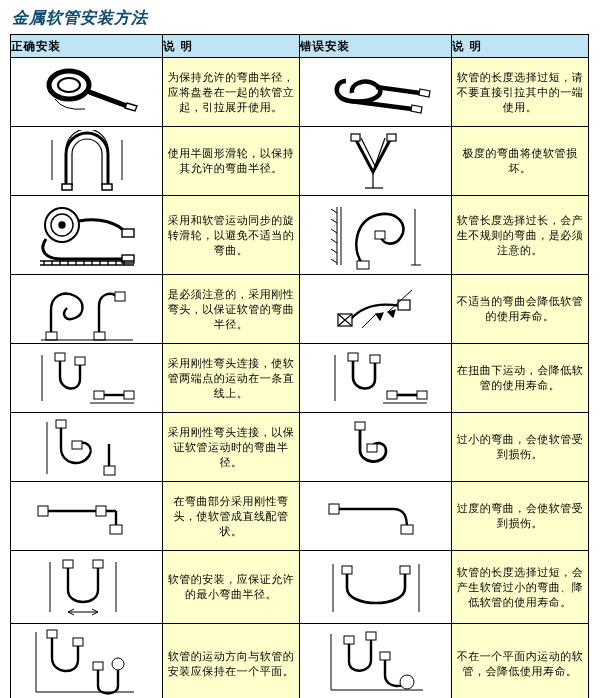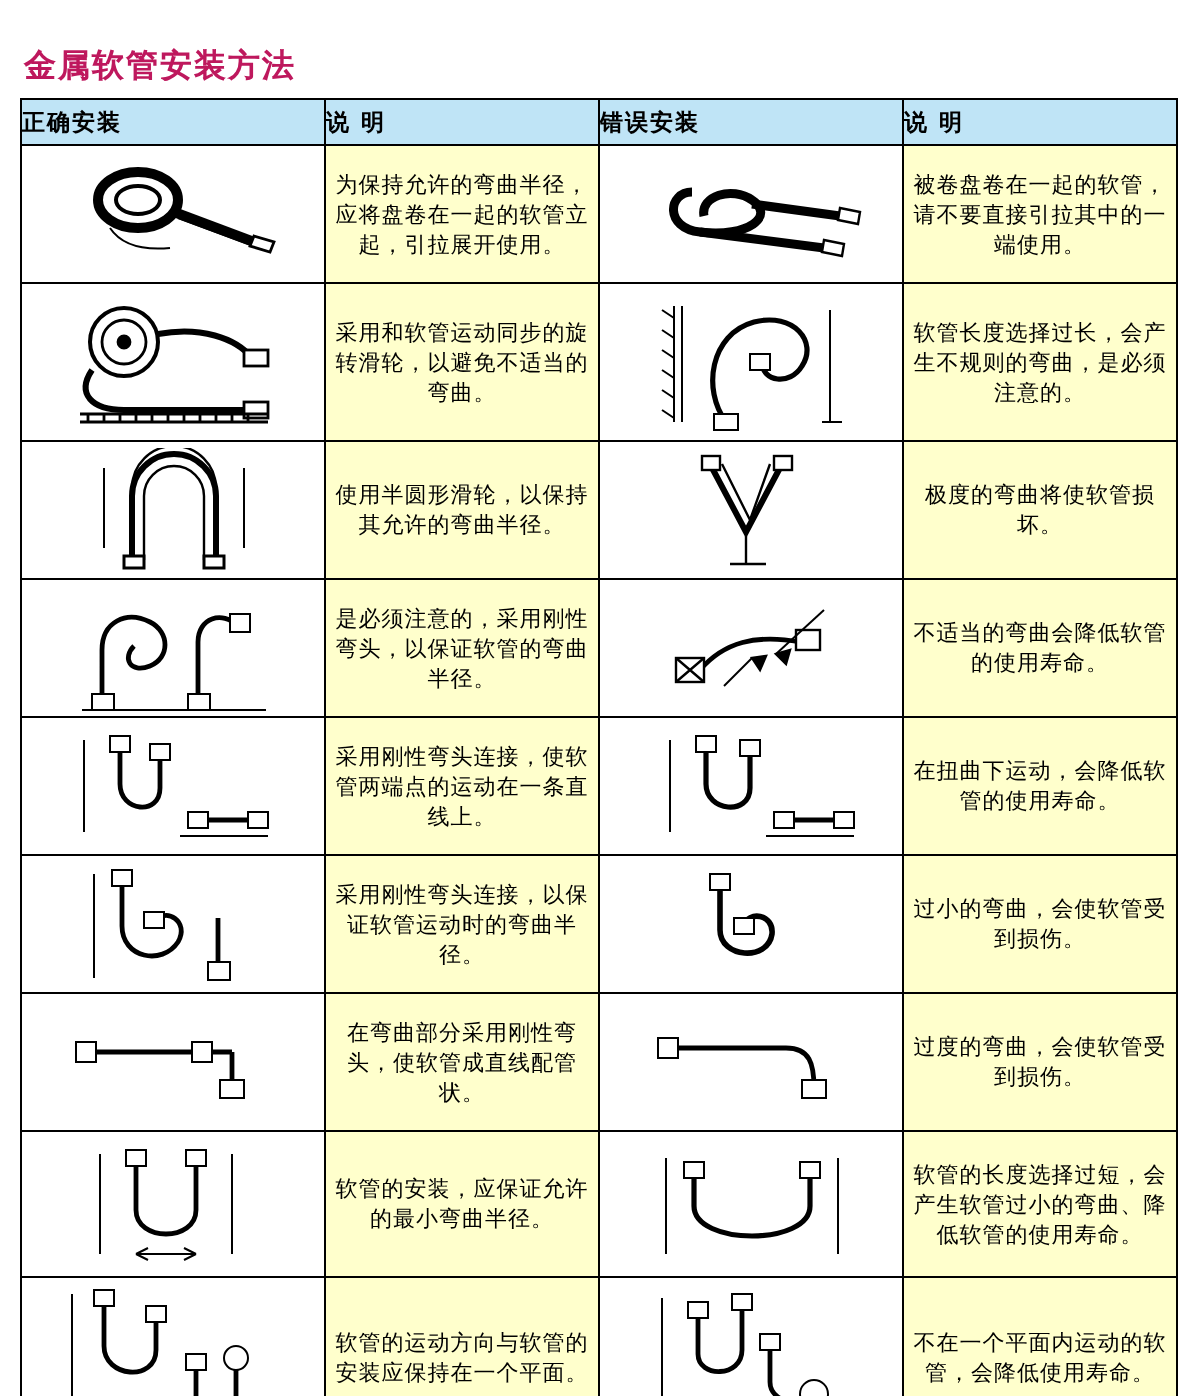--- a/index.html
+++ b/index.html
@@ -18,23 +18,24 @@
     width: 600px;
     height: 698px;
     position: relative;
     box-sizing: border-box;
     padding: 6px 10px 0 10px;
   }
   .title {
     font-size: 16px;
     font-weight: bold;
     letter-spacing: 1px;
-    color: #be185d;
-    margin: 17px 0 6px 2px;
+    color: #0c4a6e;
+    margin: 2px 0 6px 2px;
     line-height: 20px;
+    font-style: italic;
   }
   table.main {
     border-collapse: collapse;
     width: 578px;
     table-layout: fixed;
     border: 1px solid #000;
   }
   table.main td, table.main th {
     border: 1px solid #000;
     padding: 0;
@@ -118,21 +119,57 @@
                 <path d="M60 24 L104 30"></path>
                 <path d="M34 38 L96 46"></path>
               </g>
               <g fill="none" stroke="#000" stroke-width="1.2">
                 <path d="M104 26 l10 2 -1 6 -10 -2 z" fill="#fff"></path>
                 <path d="M96 42 l10 2 -1 6 -10 -2 z" fill="#fff"></path>
               </g>
             </svg>
           </span>
         </td>
-        <td class="txt-cell">被卷盘卷在一起的软管，请不要直接引拉其中的一端使用。</td>
+        <td class="txt-cell">软管的长度选择过短，请不要直接引拉其中的一端使用。</td>
+      </tr>
+
+      <tr>
+        <td class="img-cell">
+          <span class="fig">
+            <svg width="110" height="62" viewBox="0 0 110 62">
+              <g fill="none" stroke="#000" stroke-width="1.5">
+                <path d="M34 56 L34 24 A21 21 0 0 1 76 24 L76 56" stroke-width="3"></path>
+                <path d="M40 56 L40 24 A15 15 0 0 1 70 24 L70 56" stroke-width="1.2"></path>
+                <path d="M34 20 A21 21 0 0 1 76 20" stroke-width="1.2"></path>
+                <rect x="30" y="54" width="10" height="6" fill="#fff"></rect>
+                <rect x="70" y="54" width="10" height="6" fill="#fff"></rect>
+                <path d="M20 10 L20 50" stroke-width="1"></path>
+                <path d="M90 10 L90 50" stroke-width="1"></path>
+              </g>
+            </svg>
+          </span>
+        </td>
+        <td class="txt-cell">使用半圆形滑轮，以保持其允许的弯曲半径。</td>
+        <td class="img-cell">
+          <span class="fig">
+            <svg width="110" height="62" viewBox="0 0 110 62">
+              <g fill="none" stroke="#000" stroke-width="3">
+                <path d="M34 8 L52 42 L70 8"></path>
+                <path d="M40 8 L54 36 L64 8" stroke-width="1.2"></path>
+              </g>
+              <g fill="none" stroke="#000" stroke-width="1.2">
+                <rect x="30" y="4" width="9" height="7" fill="#fff"></rect>
+                <rect x="66" y="4" width="9" height="7" fill="#fff"></rect>
+                <path d="M52 44 L52 58"></path>
+                <path d="M44 58 L62 58"></path>
+              </g>
+            </svg>
+          </span>
+        </td>
+        <td class="txt-cell">极度的弯曲将使软管损坏。</td>
       </tr>
 
       <tr>
         <td class="img-cell" style="height:78px;">
           <span class="fig">
             <svg width="130" height="72" viewBox="0 0 130 72">
               <g fill="none" stroke="#000" stroke-width="1.4">
                 <circle cx="40" cy="26" r="17" stroke-width="2"></circle>
                 <circle cx="40" cy="26" r="11"></circle>
                 <circle cx="40" cy="26" r="3" fill="#000"></circle>
@@ -163,56 +200,20 @@
               </g>
             </svg>
           </span>
         </td>
         <td class="txt-cell">软管长度选择过长，会产生不规则的弯曲，是必须注意的。</td>
       </tr>
 
       <tr>
         <td class="img-cell">
           <span class="fig">
-            <svg width="110" height="62" viewBox="0 0 110 62">
-              <g fill="none" stroke="#000" stroke-width="1.5">
-                <path d="M34 56 L34 24 A21 21 0 0 1 76 24 L76 56" stroke-width="3"></path>
-                <path d="M40 56 L40 24 A15 15 0 0 1 70 24 L70 56" stroke-width="1.2"></path>
-                <path d="M34 20 A21 21 0 0 1 76 20" stroke-width="1.2"></path>
-                <rect x="30" y="54" width="10" height="6" fill="#fff"></rect>
-                <rect x="70" y="54" width="10" height="6" fill="#fff"></rect>
-                <path d="M20 10 L20 50" stroke-width="1"></path>
-                <path d="M90 10 L90 50" stroke-width="1"></path>
-              </g>
-            </svg>
-          </span>
-        </td>
-        <td class="txt-cell">使用半圆形滑轮，以保持其允许的弯曲半径。</td>
-        <td class="img-cell">
-          <span class="fig">
-            <svg width="110" height="62" viewBox="0 0 110 62">
-              <g fill="none" stroke="#000" stroke-width="3">
-                <path d="M34 8 L52 42 L70 8"></path>
-                <path d="M40 8 L54 36 L64 8" stroke-width="1.2"></path>
-              </g>
-              <g fill="none" stroke="#000" stroke-width="1.2">
-                <rect x="30" y="4" width="9" height="7" fill="#fff"></rect>
-                <rect x="66" y="4" width="9" height="7" fill="#fff"></rect>
-                <path d="M52 44 L52 58"></path>
-                <path d="M44 58 L62 58"></path>
-              </g>
-            </svg>
-          </span>
-        </td>
-        <td class="txt-cell">极度的弯曲将使软管损坏。</td>
-      </tr>
-
-      <tr>
-        <td class="img-cell">
-          <span class="fig">
             <svg width="120" height="66" viewBox="0 0 120 66">
               <g fill="none" stroke="#000" stroke-width="2.4">
                 <path d="M24 60 L24 34 C24 20 36 14 48 20 C58 25 58 38 48 42 C38 46 34 38 40 32"></path>
                 <path d="M72 60 L72 30 C72 18 84 14 92 22"></path>
               </g>
               <g fill="none" stroke="#000" stroke-width="1">
                 <rect x="19" y="56" width="11" height="8" fill="#fff"></rect>
                 <rect x="67" y="56" width="11" height="8" fill="#fff"></rect>
                 <rect x="88" y="16" width="10" height="9" fill="#fff"></rect>
                 <path d="M14 64 L106 64"></path>

